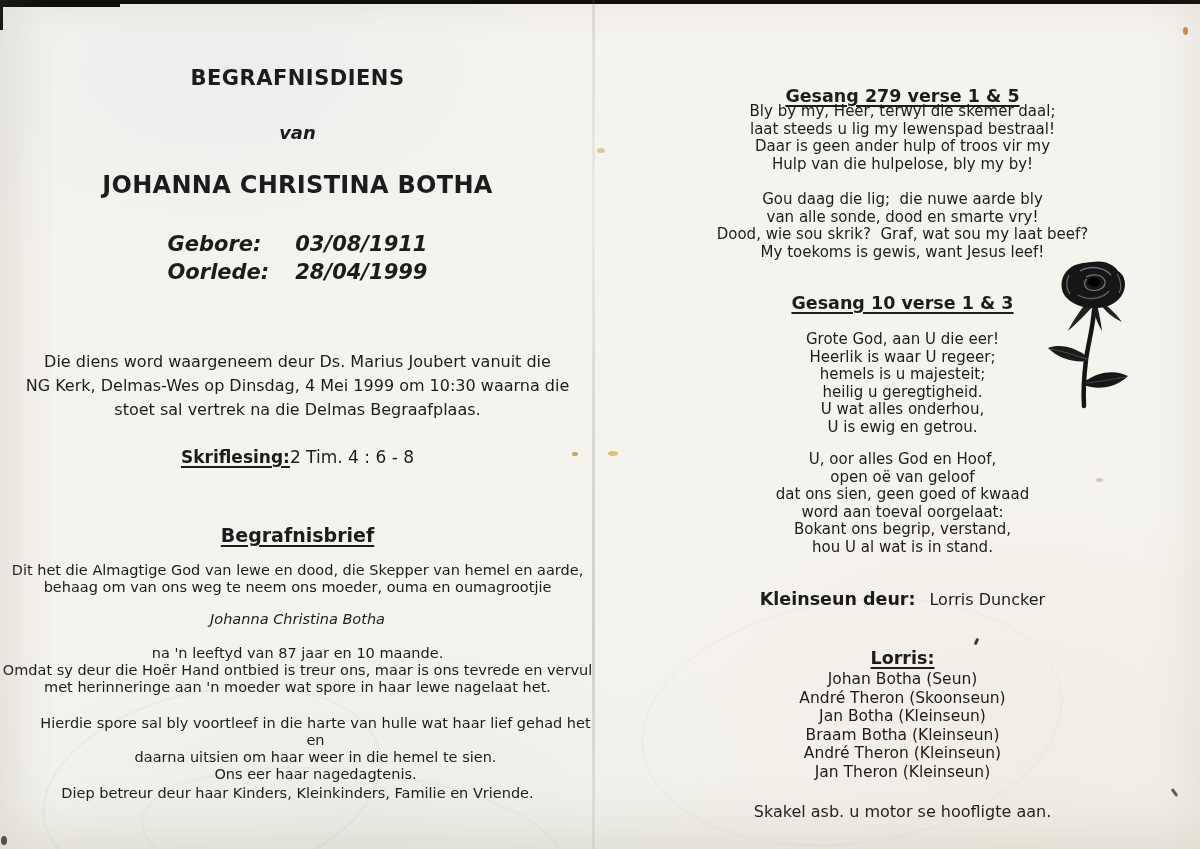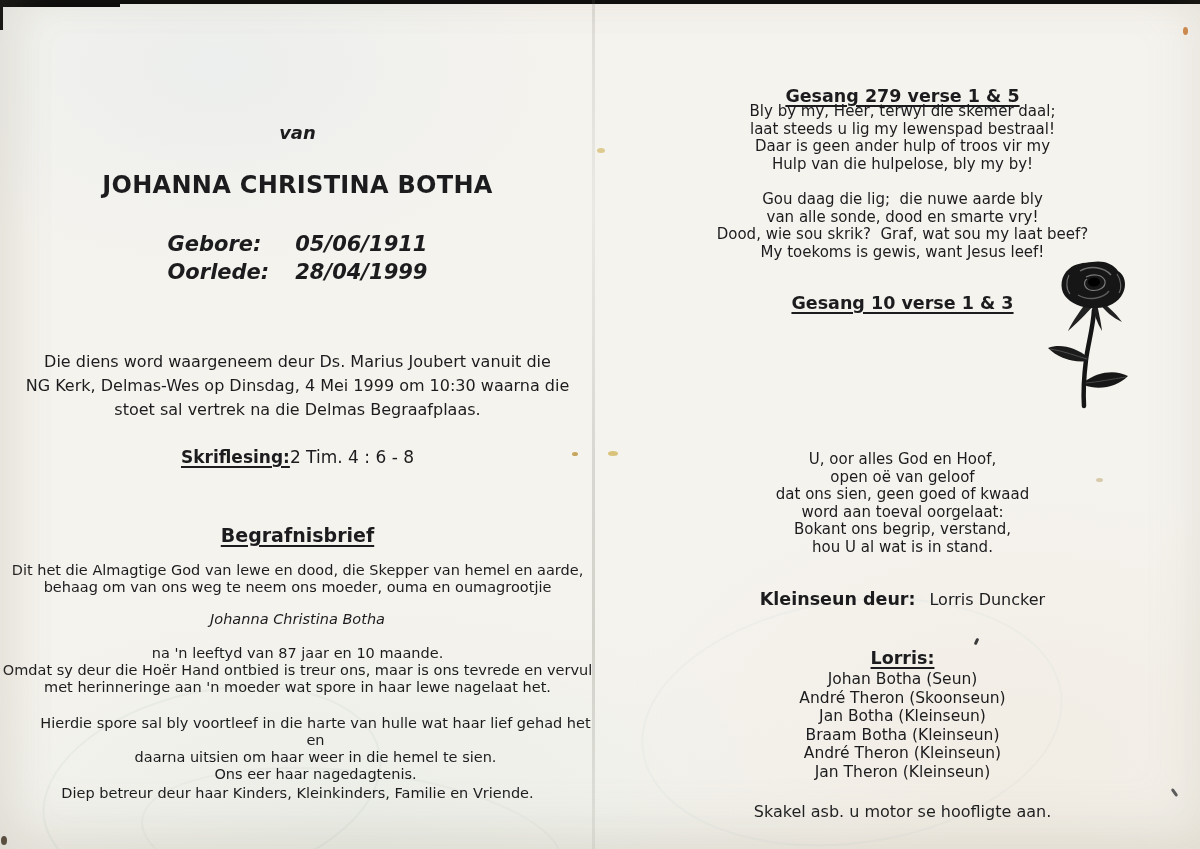--- a/index.html
+++ b/index.html
@@ -80,27 +80,28 @@
   <div class="speck" style="left:597px;top:148px;width:8px;height:5px;background:#d8c27c;opacity:.85;"></div>
   <div class="speck" style="left:572px;top:452px;width:6px;height:4px;background:#c6a55e;"></div>
   <div class="speck" style="left:608px;top:451px;width:10px;height:5px;background:#d9c37a;"></div>
   <div class="speck" style="left:1183px;top:27px;width:5px;height:8px;background:#cf8a4d;"></div>
   <div class="speck" style="left:1096px;top:478px;width:7px;height:4px;background:#cbb98e;opacity:.7;"></div>
   <div class="speck" style="left:1px;top:836px;width:6px;height:9px;background:#4e4236;"></div>
   <div class="speck" style="left:975px;top:638px;width:3px;height:7px;background:#3a3a3a;border-radius:2px;transform:rotate(25deg);"></div>
   <div class="speck" style="left:1173px;top:788px;width:3px;height:9px;background:#5a5a5a;border-radius:2px;transform:rotate(-35deg);"></div>
 
   <div class="page left">
+    <div class="blk title">BEGRAFNISDIENS</div>
     <div class="blk van">van</div>
     <div class="blk dname">JOHANNA CHRISTINA BOTHA</div>
 
     <div class="blk dates">
       <div class="grid">
         <span>Gebore:</span>
-        <span>05/06/1911</span>
+        <span>03/08/1911</span>
         <span>Oorlede:</span>
         <span>28/04/1999</span>
       </div>
     </div>
 
     <div class="blk service">Die diens word waargeneem deur Ds. Marius Joubert vanuit die<br>NG Kerk, Delmas-Wes op Dinsdag, 4 Mei 1999 om 10:30 waarna die<br>stoet sal vertrek na die Delmas Begraafplaas.</div>
 
     <div class="blk skrif">
       <span class="lbl">Skriflesing:</span><span>2 Tim. 4 : 6 - 8</span>
     </div>
@@ -112,20 +113,21 @@
     <div class="blk letter lp3">Hierdie spore sal bly voortleef in die harte van hulle wat haar lief gehad het en<br>daarna uitsien om haar weer in die hemel te sien.<br>Ons eer haar nagedagtenis.</div>
     <div class="blk letter lp4">Diep betreur deur haar Kinders, Kleinkinders, Familie en Vriende.</div>
   </div>
 
   <div class="page right">
     <div class="blk hymn-h h1">Gesang 279 verse 1 &amp; 5</div>
     <div class="blk verse v1">Bly by my, Heer, terwyl die skemer daal;<br>laat steeds u lig my lewenspad bestraal!<br>Daar is geen ander hulp of troos vir my<br>Hulp van die hulpelose, bly my by!</div>
     <div class="blk verse v2">Gou daag die lig;&nbsp; die nuwe aarde bly<br>van alle sonde, dood en smarte vry!<br>Dood, wie sou skrik?&nbsp; Graf, wat sou my laat beef?<br>My toekoms is gewis, want Jesus leef!</div>
 
     <div class="blk hymn-h h2">Gesang 10 verse 1 &amp; 3</div>
+    <div class="blk verse v3">Grote God, aan U die eer!<br>Heerlik is waar U regeer;<br>hemels is u majesteit;<br>heilig u geregtigheid.<br>U wat alles onderhou,<br>U is ewig en getrou.</div>
     <div class="blk verse v4">U, oor alles God en Hoof,<br>open oë van geloof<br>dat ons sien, geen goed of kwaad<br>word aan toeval oorgelaat:<br>Bokant ons begrip, verstand,<br>hou U al wat is in stand.</div>
 
     <div class="blk thanks">
       <span class="lbl">Kleinseun deur:</span><span>Lorris Duncker</span>
     </div>
 
     <div class="blk h-draers">Lorris:</div>
     <div class="blk bearers">Johan Botha (Seun)<br>André Theron (Skoonseun)<br>Jan Botha (Kleinseun)<br>Braam Botha (Kleinseun)<br>André Theron (Kleinseun)<br>Jan Theron (Kleinseun)</div>
 
     <div class="blk footer">Skakel asb. u motor se hoofligte aan.</div>

